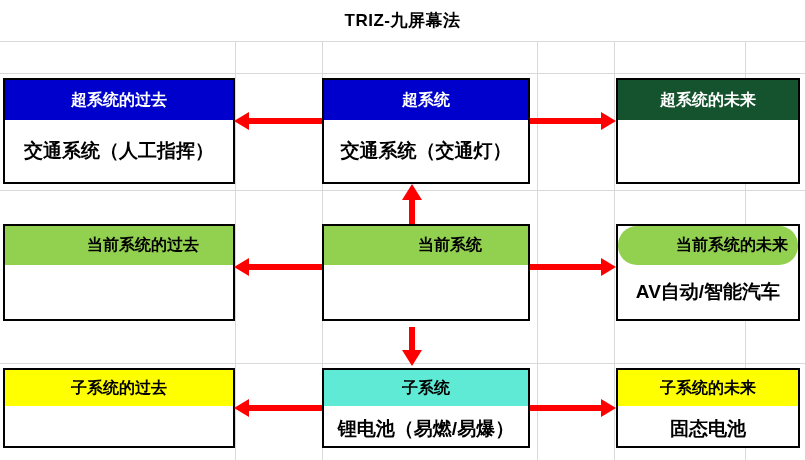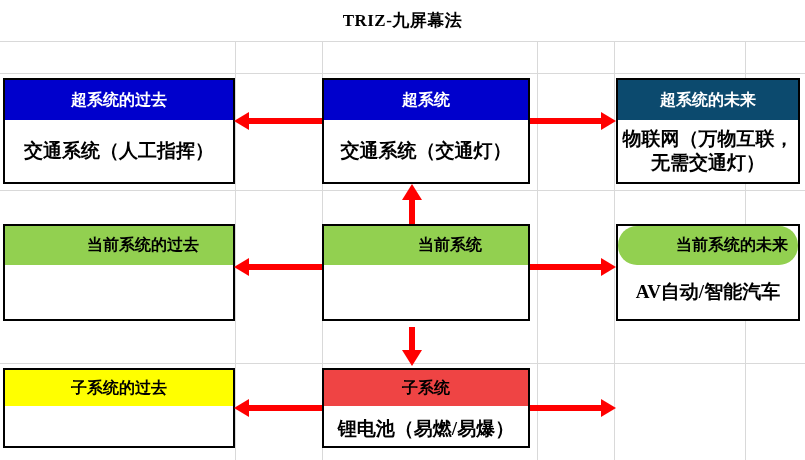--- a/index.html
+++ b/index.html
@@ -1,18 +1,18 @@
 <!DOCTYPE html>
 <html><head>
 <meta charset="utf-8">
 <style>
   html,body{margin:0;padding:0;background:#fff;}
   #stage{
     position:relative;width:805px;height:460px;background:#ffffff;overflow:hidden;
-    font-family:Liberation Serif, serif;font-weight:bold;color:#000;
+    font-family:Liberation Sans, sans-serif;font-weight:bold;color:#000;
   }
   
   .gl{position:absolute;background:#d9d9d9;}
   .gl.h{left:0;width:805px;height:1px;}
   .gl.v{top:41px;width:1px;height:419px;}
 
   
   #title{
     position:absolute;left:0;top:0;width:805px;height:41px;
     display:flex;align-items:center;justify-content:center;
@@ -73,42 +73,44 @@
 
   <div class="box col-c row-0">
     <div class="box-header" style="background: rgb(0, 0, 204);">超系统</div>
     <div class="box-content">交通系统（交通灯）</div>
   </div>
   <div class="box col-l row-0">
     <div class="box-header" style="background: rgb(0, 0, 204);">超系统的过去</div>
     <div class="box-content">交通系统（人工指挥）</div>
   </div>
   <div class="box col-r row-0">
-    <div class="box-header" style="background: #0c4a6e;">超系统的未来</div>
-    <div class="box-content">物联网（万物互联，
-无需交通灯）</div>
+    <div class="box-header" style="background: #14532d;">超系统的未来</div>
   </div>
 
   <div class="box col-l row-1">
     <div class="box-header" style="background: rgb(146, 208, 80);">当前系统的过去</div>
   </div>
   <div class="box col-c row-1">
     <div class="box-header" style="background: rgb(146, 208, 80);">当前系统</div>
   </div>
   <div class="box col-r row-1">
     <div class="box-header" style="background: rgb(146, 208, 80); border-radius: 19px;">当前系统的未来</div>
     <div class="box-content">AV自动/智能汽车</div>
   </div>
 
   <div class="box col-l row-2">
     <div class="box-header" style="background: rgb(255, 255, 0);">子系统的过去</div>
   </div>
   <div class="box col-c row-2">
-    <div class="box-header" style="background: #ef4444;">子系统</div>
+    <div class="box-header" style="background: #5eead4;">子系统</div>
     <div class="box-content">锂电池（易燃/易爆）</div>
+  </div>
+  <div class="box col-r row-2">
+    <div class="box-header" style="background: rgb(255, 255, 0);">子系统的未来</div>
+    <div class="box-content">固态电池</div>
   </div>
 
   <div class="arr">
     <div class="stem" style="left:248px;top:118px;width:74px;height:6px"></div>
     <div class="head left" style="left:234px;top:112px"></div>
   </div>
   <div class="arr">
     <div class="stem" style="left:530px;top:118px;width:72px;height:6px"></div>
     <div class="head right" style="left:601px;top:112px"></div>
   </div>

